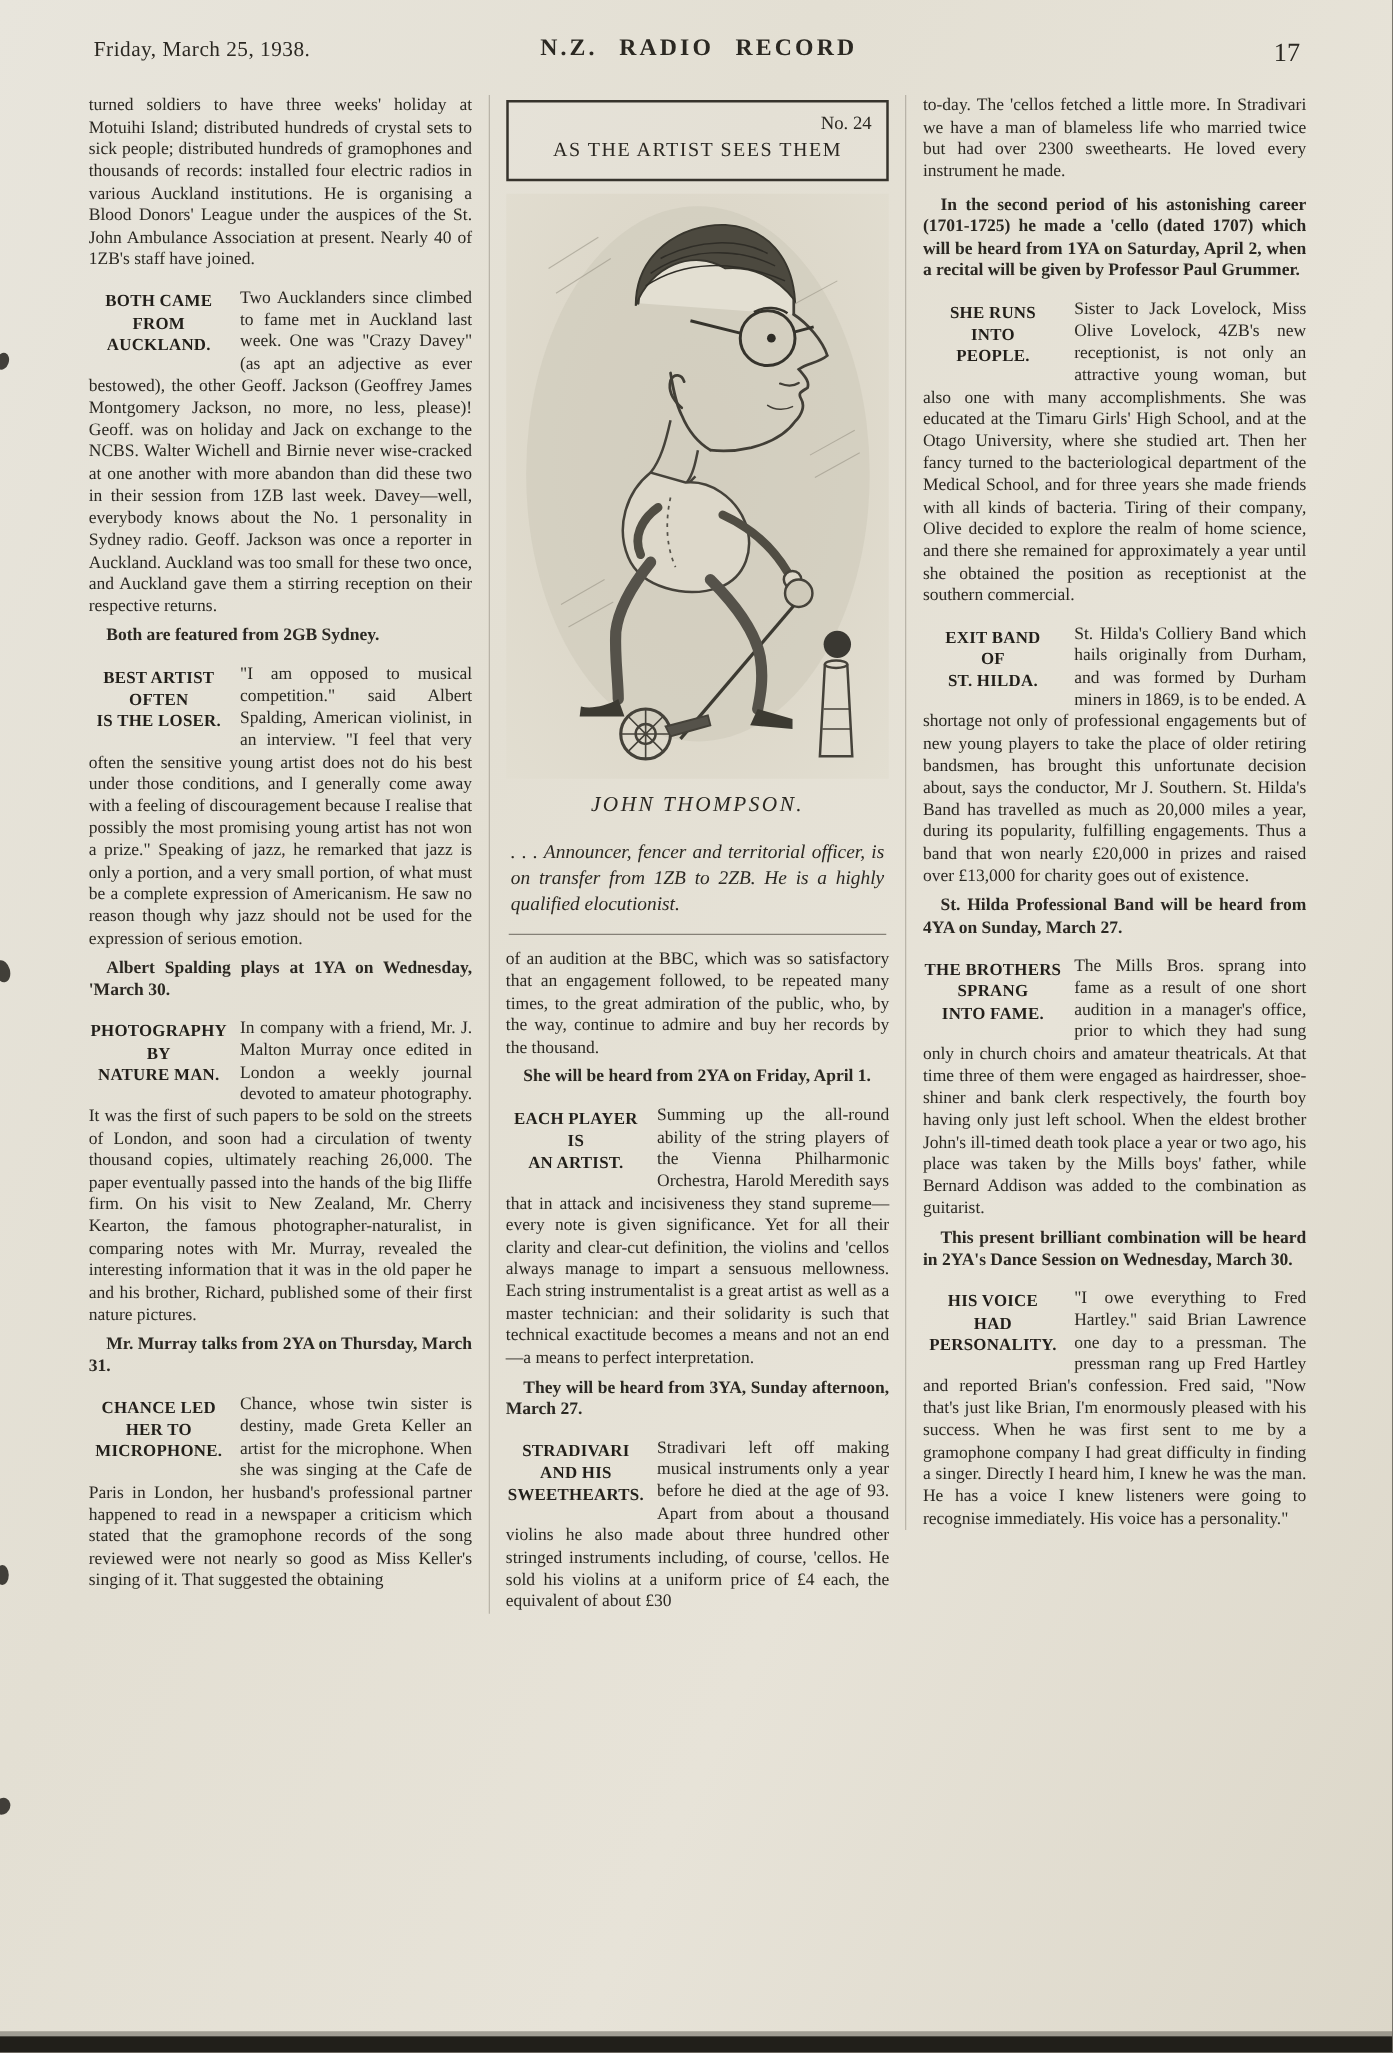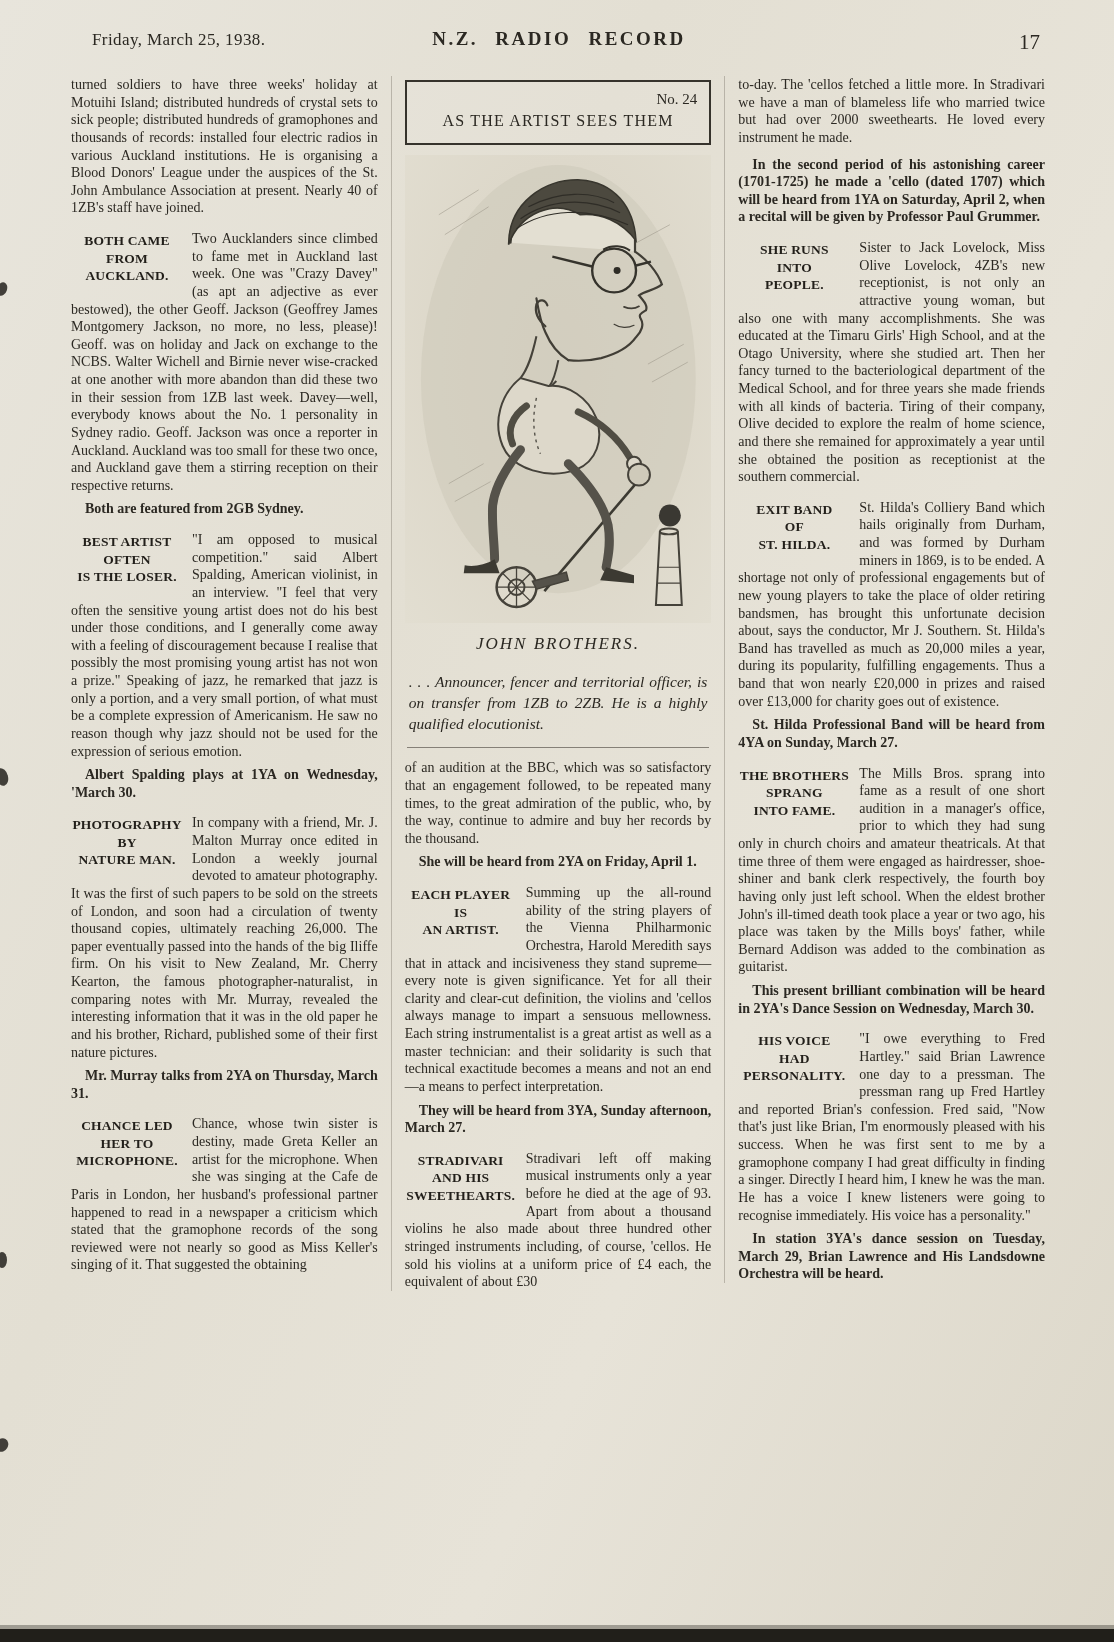--- a/index.html
+++ b/index.html
@@ -5,21 +5,21 @@
   * { margin:0; padding:0; box-sizing:border-box; }
   html,body { background:#55524a; }
   .page {
     position:relative; width:1114px; height:1642px; overflow:hidden;
     margin:0 auto; color:#2b2822;
     background:linear-gradient(115deg,#e8e5dc 0%,#e3dfd3 35%,#e7e3d8 65%,#dcd7c9 100%);
     font-family:"Liberation Serif","DejaVu Serif",serif;
   }
   
   .header { position:relative; height:62px; }
-  .date { position:absolute; left:92px; top:30px; font-size:17px; letter-spacing:.4px; }
+  .date { position:absolute; left:75px; top:30px; font-size:17px; letter-spacing:.4px; }
   .masthead { position:absolute; left:4px; right:0; top:28px; text-align:center; font-size:19px; font-weight:bold; letter-spacing:2.5px; word-spacing:10px; }
   .pagenum { position:absolute; right:74px; top:30px; font-size:21px; }
   
   .columns { display:flex; padding:14px 56px 0 58px; align-items:flex-start; }
   .col { flex:1; padding:0 13px; font-size:14px; line-height:1.26; text-align:justify; }
   .col-mid, .col-right { border-left:1px solid rgba(72,66,54,.28); }
   .para { margin-top:0; }
   .section { margin-top:13px; }
   .section::after { content:""; display:block; clear:both; }
   .side-head {
@@ -163,21 +163,21 @@
           </g>
           <g stroke="#45423a" fill="none" stroke-width="2">
             <path d="M252,378 L248,452 L274,452 L270,378"></path>
             <ellipse cx="261" cy="378" rx="9" ry="3"></ellipse>
             <path d="M250,430 H273 M251,414 H272" stroke-width="1.1"></path>
           </g>
           <circle cx="262" cy="362" r="11" fill="#3a3832"></circle>
         </svg>
       </div>
 
-      <div class="cap-name">JOHN BROTHERS.</div>
+      <div class="cap-name">JOHN THOMPSON.</div>
       <p class="cap-text">. . . Announcer, fencer and territorial officer, is on transfer from 1ZB to 2ZB. He is a highly qualified elocutionist.</p>
 
       <div class="col-rule"></div>
 
       <p class="para">of an audition at the BBC, which was so satisfactory that an engagement followed, to be repeated many times, to the great admiration of the public, who, by the way, continue to admire and buy her records by the thousand.</p>
       <p class="note">She will be heard from 2YA on Friday, April 1.</p>
 
       <div class="section">
         <div class="side-head">EACH PLAYER
 IS
@@ -188,21 +188,21 @@
 
       <div class="section">
         <div class="side-head">STRADIVARI
 AND HIS
 SWEETHEARTS.</div>
         <p>Stradivari left off making musical instruments only a year before he died at the age of 93. Apart from about a thousand violins he also made about three hundred other stringed instruments including, of course, 'cellos. He sold his violins at a uniform price of £4 each, the equivalent of about £30</p>
       </div>
     </div>
 
     <div class="col col-right">
-      <p class="para">to-day. The 'cellos fetched a little more. In Stradivari we have a man of blameless life who married twice but had over 2000 sweethearts. He loved every instrument he made.</p>
+      <p class="para">to-day. The 'cellos fetched a little more. In Stradivari we have a man of blameless life who married twice but had over 2300 sweethearts. He loved every instrument he made.</p>
       <p class="bold-para">In the second period of his astonishing career (1701-1725) he made a 'cello (dated 1707) which will be heard from 1YA on Saturday, April 2, when a recital will be given by Professor Paul Grummer.</p>
 
       <div class="section">
         <div class="side-head">SHE RUNS
 INTO
 PEOPLE.</div>
         <p>Sister to Jack Lovelock, Miss Olive Lovelock, 4ZB's new receptionist, is not only an attractive young woman, but also one with many accomplishments. She was educated at the Timaru Girls' High School, and at the Otago University, where she studied art. Then her fancy turned to the bacteriological department of the Medical School, and for three years she made friends with all kinds of bacteria. Tiring of their company, Olive decided to explore the realm of home science, and there she remained for approximately a year until she obtained the position as receptionist at the southern commercial.</p>
       </div>
 
       <div class="section">
@@ -219,21 +219,20 @@
 INTO FAME.</div>
         <p>The Mills Bros. sprang into fame as a result of one short audition in a manager's office, prior to which they had sung only in church choirs and amateur theatricals. At that time three of them were engaged as hairdresser, shoe-shiner and bank clerk respectively, the fourth boy having only just left school. When the eldest brother John's ill-timed death took place a year or two ago, his place was taken by the Mills boys' father, while Bernard Addison was added to the combination as guitarist.</p>
         <p class="note">This present brilliant combination will be heard in 2YA's Dance Session on Wednesday, March 30.</p>
       </div>
 
       <div class="section">
         <div class="side-head">HIS VOICE
 HAD
 PERSONALITY.</div>
         <p>"I owe everything to Fred Hartley." said Brian Lawrence one day to a pressman. The pressman rang up Fred Hartley and reported Brian's confession. Fred said, "Now that's just like Brian, I'm enormously pleased with his success. When he was first sent to me by a gramophone company I had great difficulty in finding a singer. Directly I heard him, I knew he was the man. He has a voice I knew listeners were going to recognise immediately. His voice has a personality."</p>
-        <p class="note">In station 3YA's dance session on Tuesday, March 29, Brian Lawrence and His Landsdowne Orchestra will be heard.</p>
       </div>
     </div>
 
   </div>
 
   <div class="smudge s1"></div>
   <div class="smudge s2"></div>
   <div class="smudge s3"></div>
   <div class="smudge s4"></div>
   <div class="bottom-edge2"></div>

